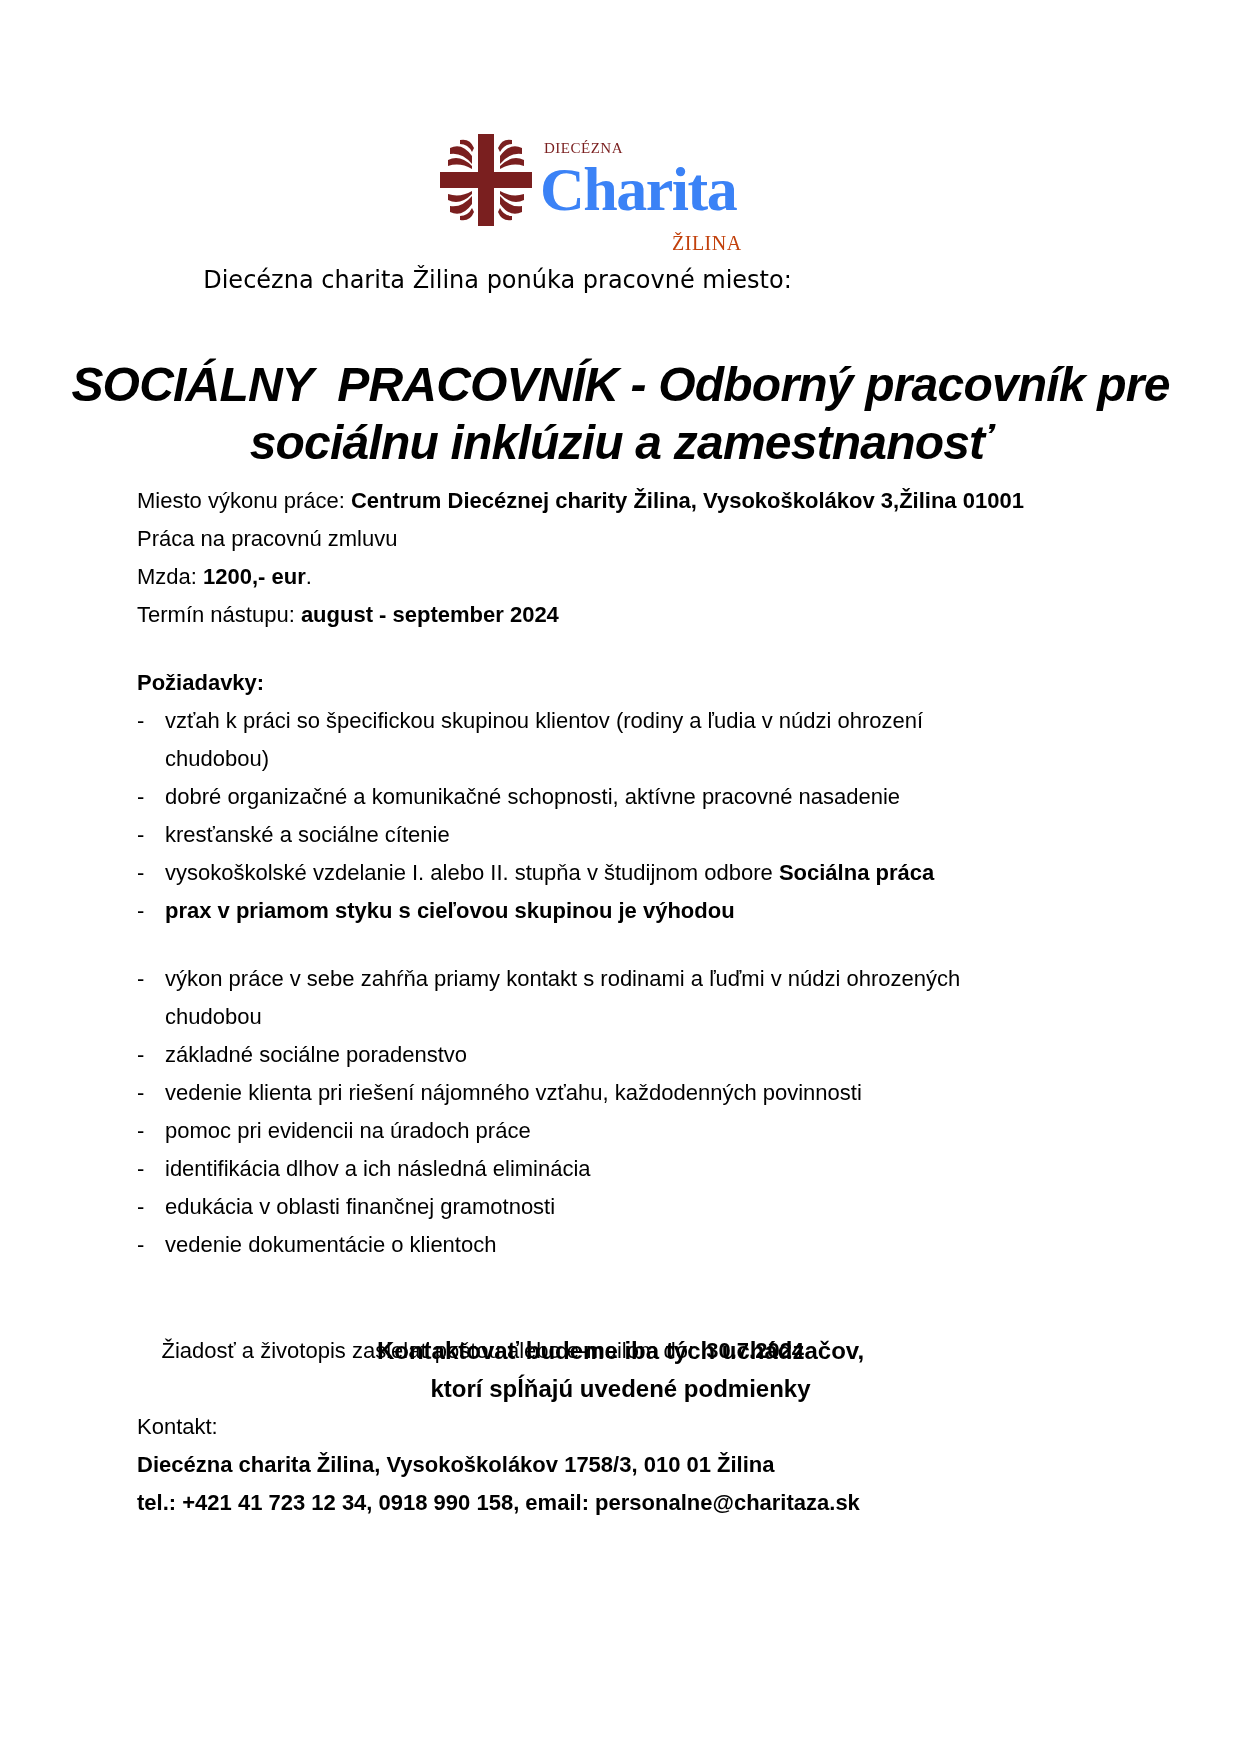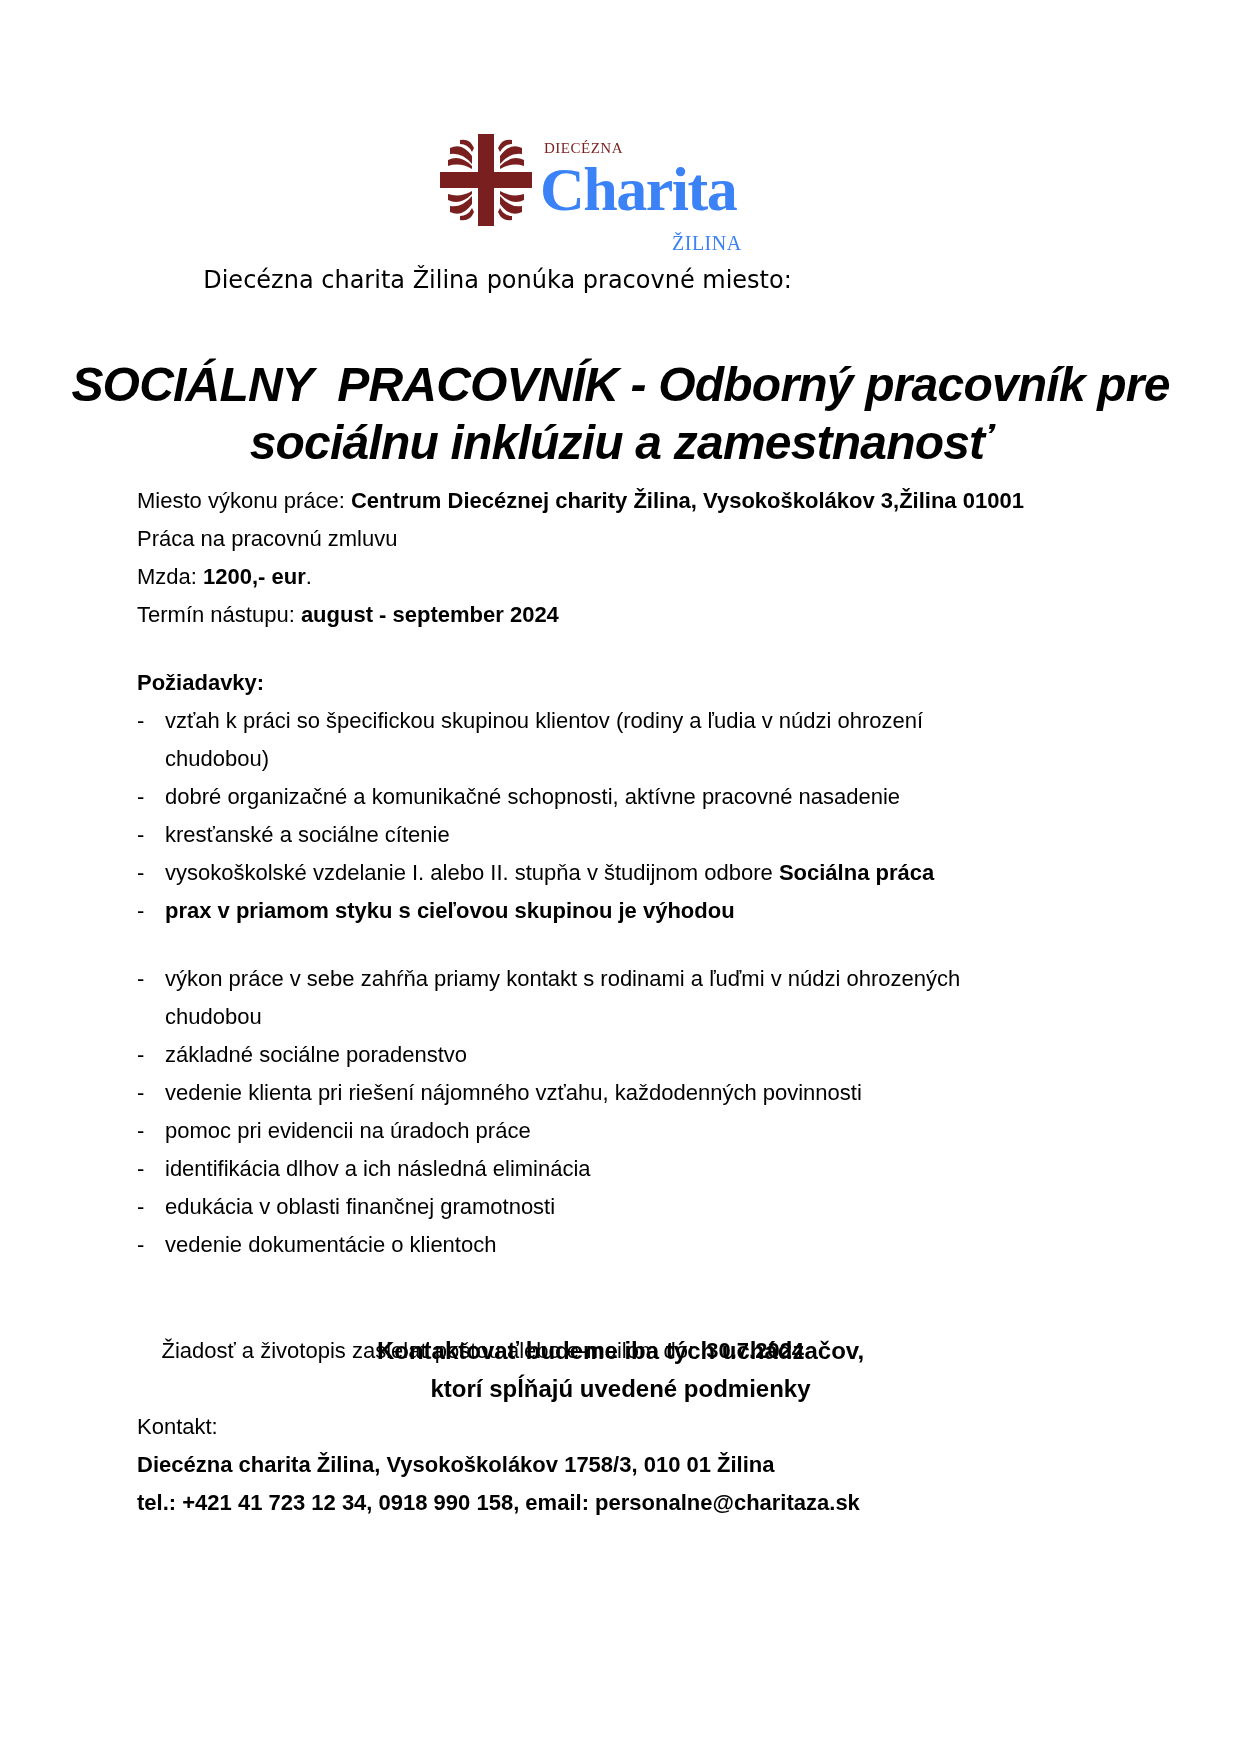--- a/index.html
+++ b/index.html
@@ -2,21 +2,21 @@
 <html><head>
 <meta charset="utf-8">
 <style>
   html, body { margin: 0; padding: 0; background: #ffffff; }
   body { width: 1241px; height: 1755px; position: relative; overflow: hidden; color: #000; font-family: "Liberation Sans", sans-serif; }
 
   .logo { position: absolute; left: 440px; top: 134px; width: 320px; height: 126px; }
   .logo-cross { position: absolute; left: 0; top: 0; width: 92px; height: 92px; }
   .logo-diec { position: absolute; left: 104px; top: 6px; font-family: "Liberation Serif", serif; font-size: 15px; color: #7a1f1f; letter-spacing: 0.5px; }
   .logo-charita { position: absolute; left: 100px; top: 24px; font-family: "Liberation Serif", serif; font-size: 62px; font-weight: bold; color: #3b82f6; letter-spacing: -1.5px; line-height: 1; }
-  .logo-zilina { position: absolute; left: 232px; top: 98px; font-family: "Liberation Serif", serif; font-size: 20px; color: #3b82f6; letter-spacing: 0.5px; }
+  .logo-zilina { position: absolute; left: 232px; top: 98px; font-family: "Liberation Serif", serif; font-size: 20px; color: #c2410c; letter-spacing: 0.5px; }
 
   .offer { position: absolute; left: 0; width: 995px; top: 266px; text-align: center; font-size: 26px; font-family: "DejaVu Sans", sans-serif; font-size: 24px; }
 
   .title { position: absolute; left: 0; width: 1241px; top: 356px; text-align: center; font-style: italic; font-weight: bold; font-size: 48px; line-height: 58px; letter-spacing: -0.8px; }
 
   .content { position: absolute; left: 137px; top: 482px; width: 1000px; font-size: 22px; line-height: 38px; }
   .row { height: 38px; white-space: nowrap; }
   .b { font-weight: bold; }
   .gap { height: 30px; }
   .li { display: flex; white-space: nowrap; }

